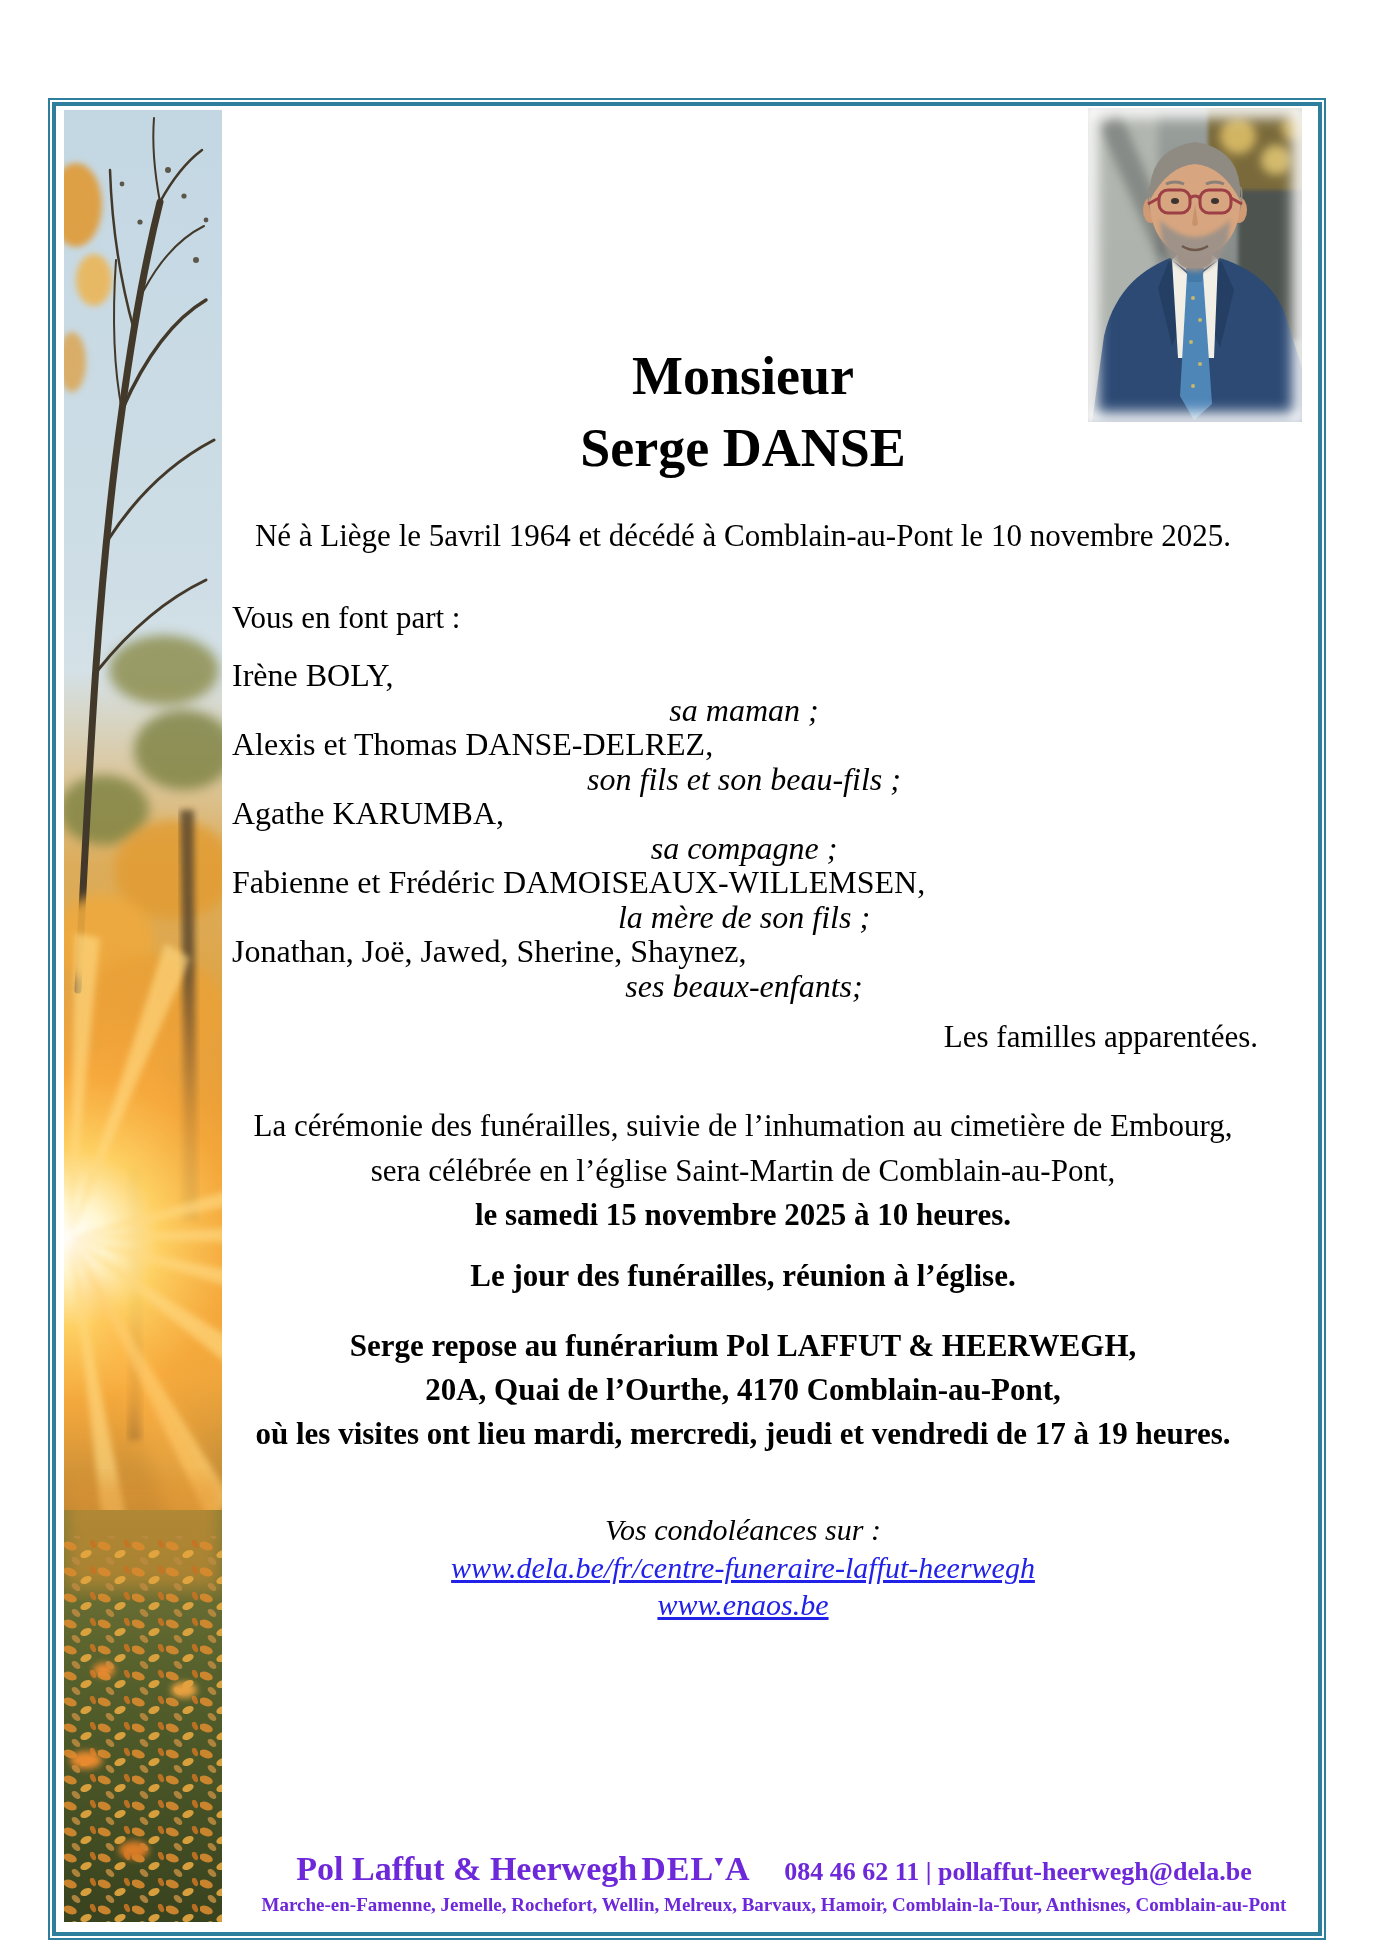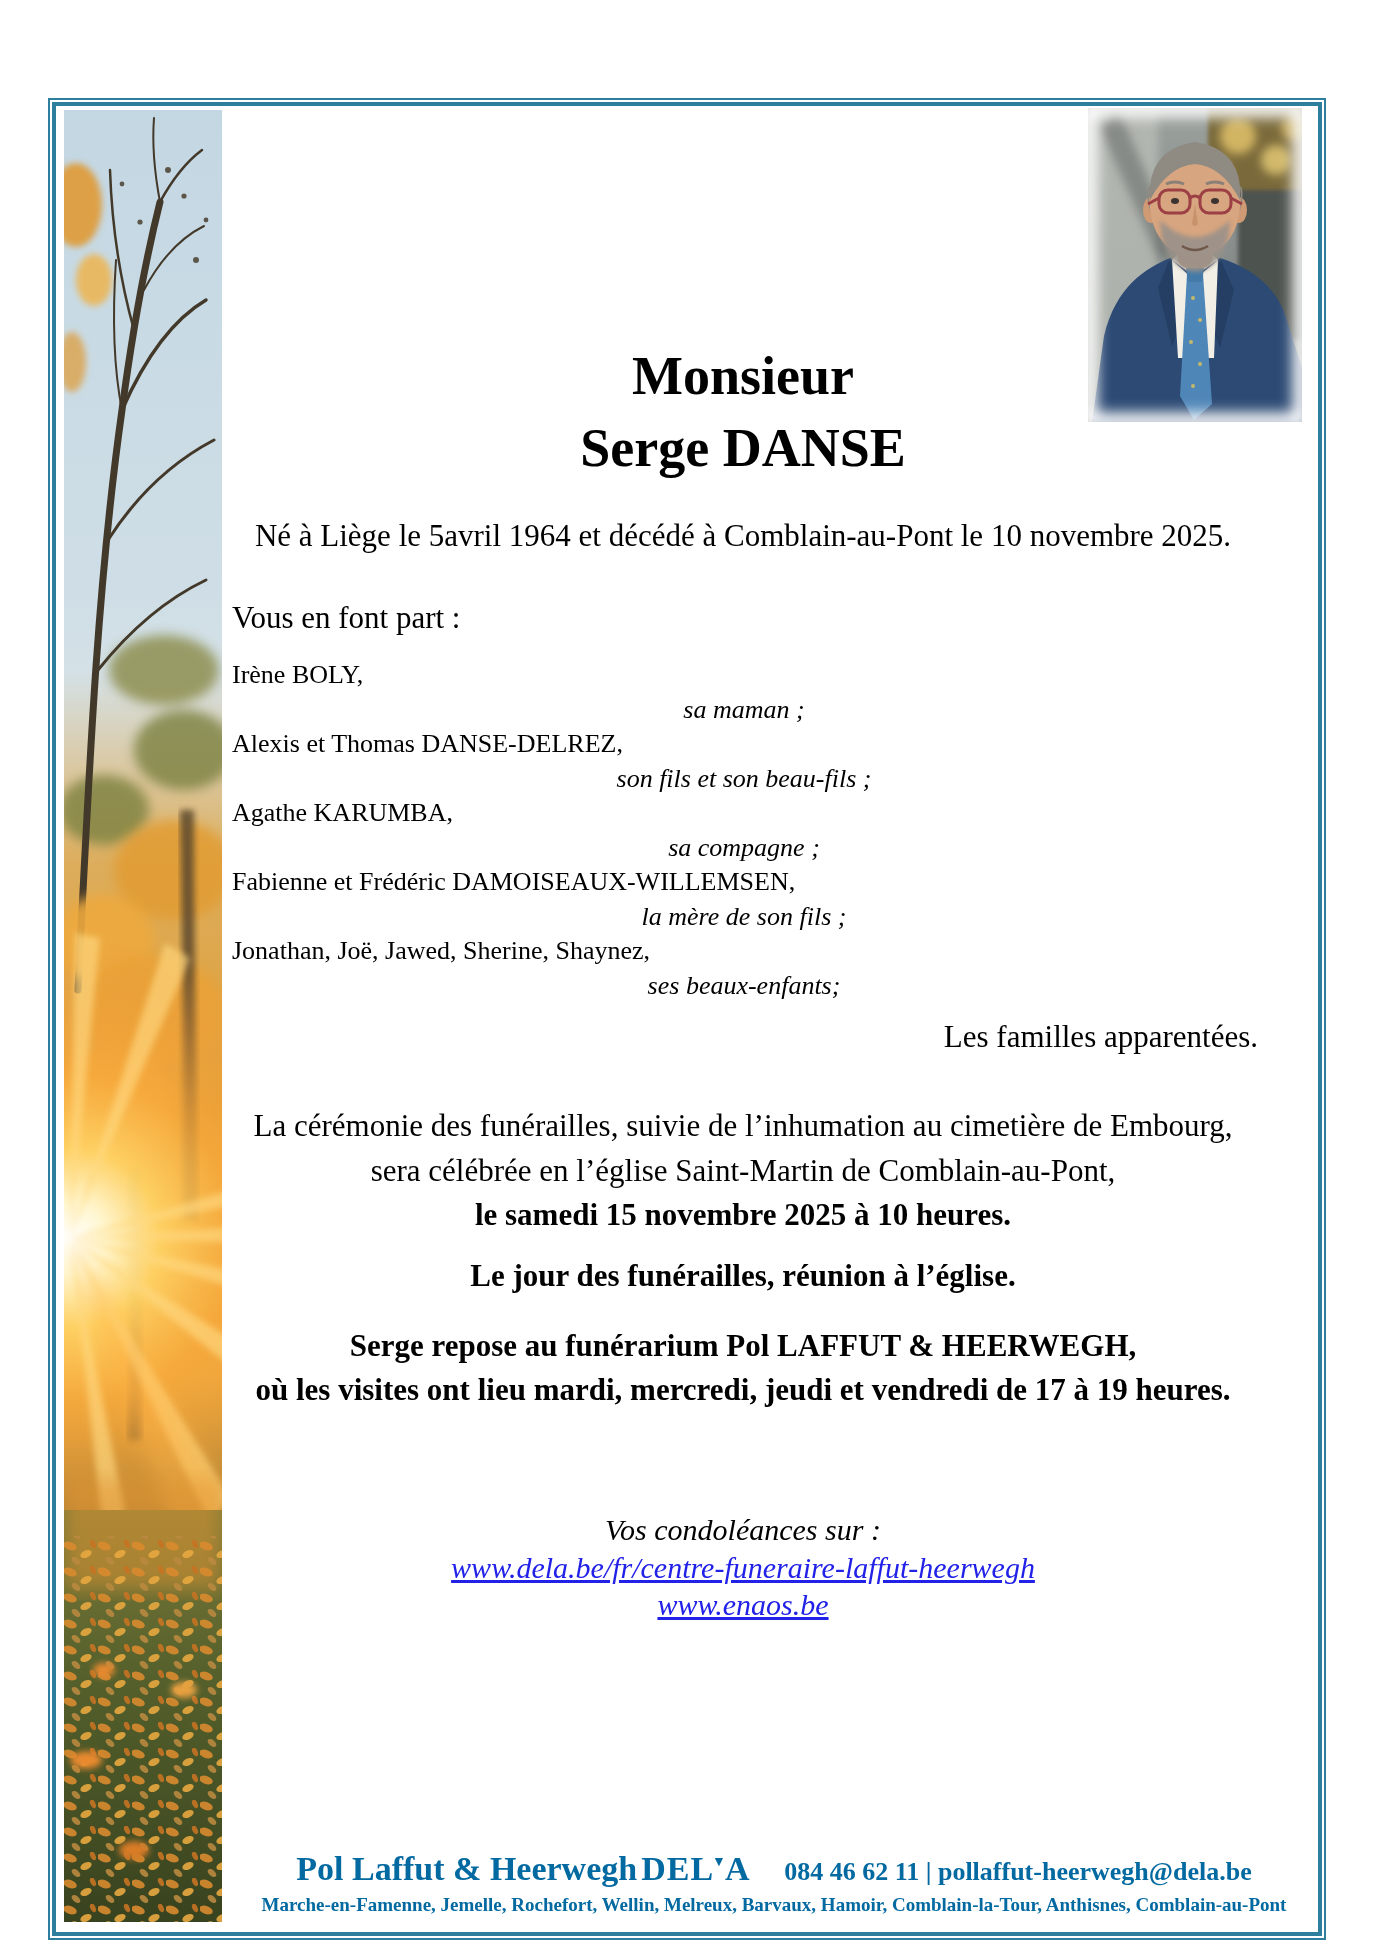--- a/index.html
+++ b/index.html
@@ -14,31 +14,31 @@
   .photo-left{position:absolute;left:64px;top:66px;width:158px;height:1812px;}
   .photo-left svg{display:block;width:100%;height:100%;}
   
   .portrait{position:absolute;left:1088px;top:64px;width:214px;height:314px;}
   .portrait svg{display:block;width:100%;height:100%;}
   .block{position:absolute;left:228px;right:120px;}
   .center{text-align:center;}
   .title-block{top:296px;font-weight:bold;font-size:54px;line-height:72px;}
   .intro-line{top:474px;font-size:31px;}
   .announce{top:556px;left:232px;right:122px;font-size:31px;text-align:left;}
-  .family{top:614px;left:232px;right:122px;font-size:26px;line-height:34.5px;}
+  .family{top:614px;left:232px;right:122px;font-size:32px;line-height:34.5px;}
   .family .fname{text-align:left;}
   .family .frel{text-align:center;font-style:italic;}
   .family-footer{top:975px;left:232px;font-size:31px;text-align:right;}
   .ceremony{top:1060px;font-size:31px;line-height:44.5px;}
   .bold{font-weight:bold;}
   .meeting{top:1214px;font-size:31px;font-weight:bold;}
   .repose{top:1280px;font-size:31px;line-height:44px;font-weight:bold;}
   .condolences{top:1467px;font-size:30px;line-height:37.5px;font-style:italic;}
   .condolences a{color:#2121e8;text-decoration:underline;}
-  .footer{top:1806px;left:228px;right:58px;text-align:center;color:#0369a1;}
+  .footer{top:1806px;left:228px;right:58px;text-align:center;color:#6d28d9;}
   .footer .brandline{white-space:nowrap;}
   .footer .brand{font-size:34px;font-weight:bold;}
   .footer .dela{font-size:34px;font-weight:bold;letter-spacing:1px;}
   .footer .dela .flag{display:inline-block;font-size:14px;vertical-align:14px;margin:0 -2px;}
   .footer .contact{font-size:26px;font-weight:bold;margin-left:26px;}
   .footer .cities{font-size:19px;font-weight:bold;margin-top:6px;}
 </style>
 </head>
 <body>
 
@@ -264,20 +264,21 @@
   <div class="block center ceremony">
     <div>La cérémonie des funérailles, suivie de l’inhumation au cimetière de Embourg,</div>
     <div>sera célébrée en l’église Saint-Martin de Comblain-au-Pont,</div>
     <div class="bold">le samedi 15 novembre 2025 à 10 heures.</div>
   </div>
 
   <div class="block center meeting">Le jour des funérailles, réunion à l’église.</div>
 
   <div class="block center repose">
     <div>Serge repose au funérarium Pol LAFFUT &amp; HEERWEGH,</div>
+    <div>20A, Quai de l’Ourthe, 4170 Comblain-au-Pont,</div>
     <div>où les visites ont lieu mardi, mercredi, jeudi et vendredi de 17 à 19 heures.</div>
   </div>
 
   <div class="block center condolences">
     <div>Vos condoléances sur :</div>
     <div><a href="#">www.dela.be/fr/centre-funeraire-laffut-heerwegh</a></div>
     <div><a href="#">www.enaos.be</a></div>
   </div>
 
   <div class="block footer">

